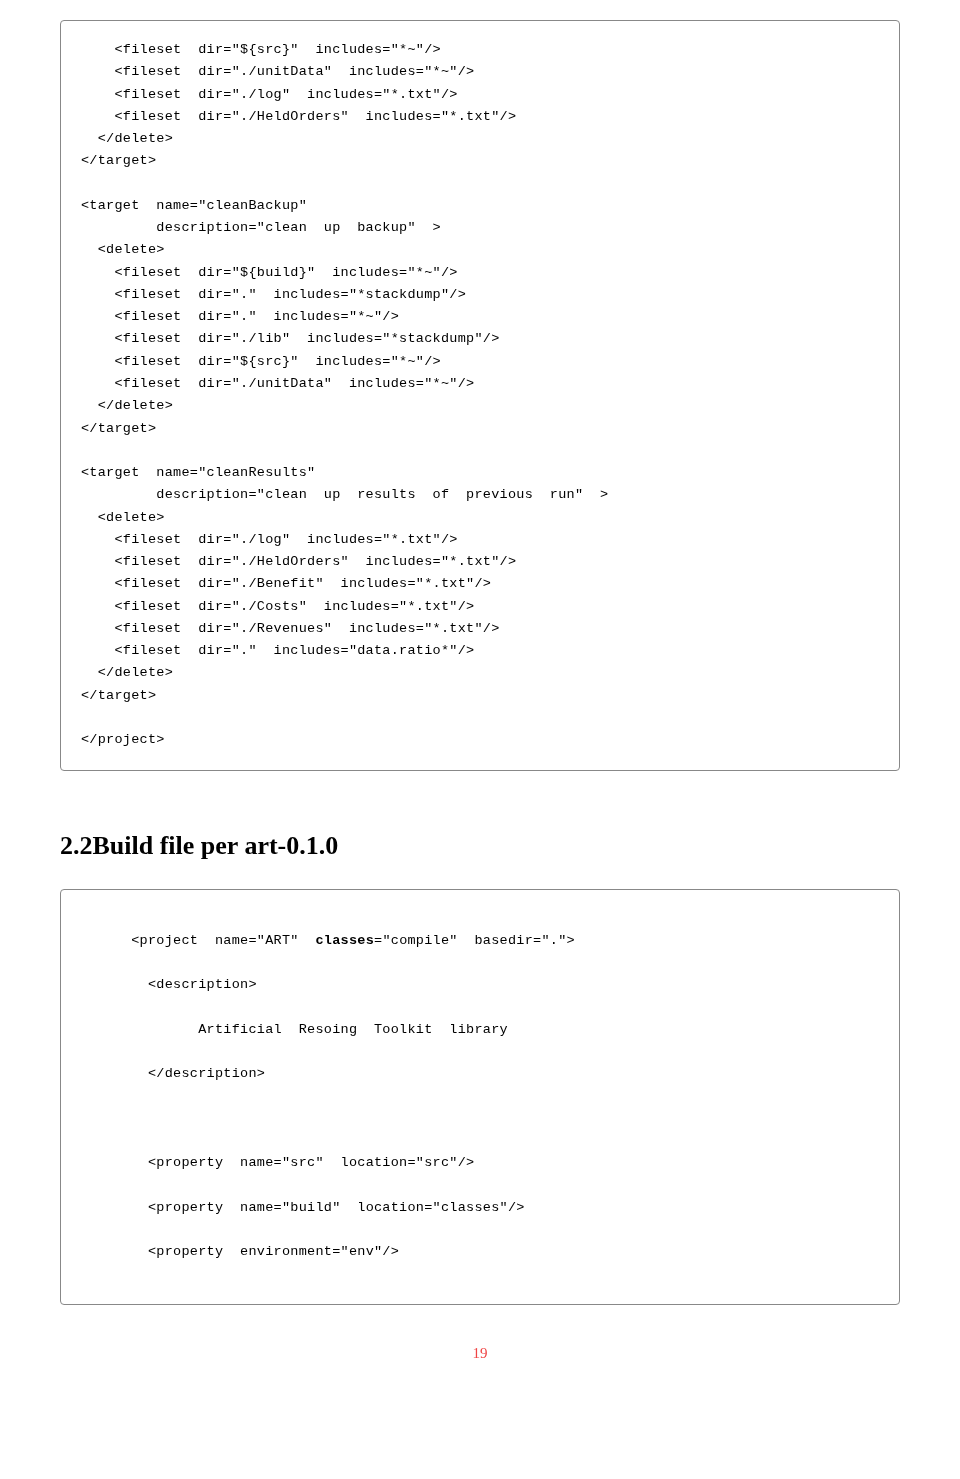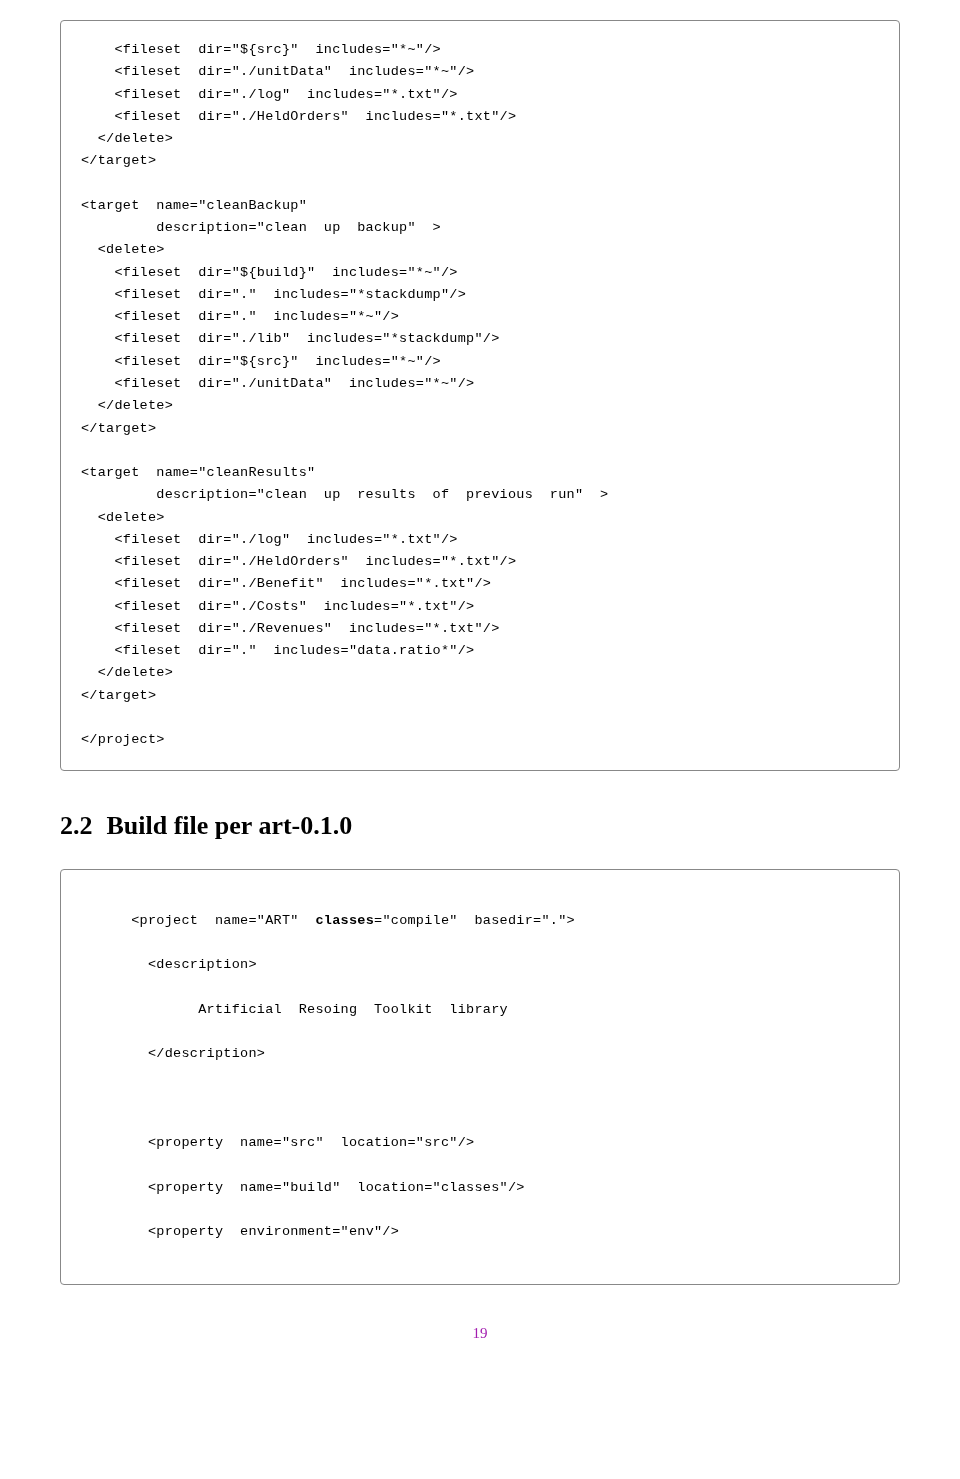--- a/index.html
+++ b/index.html
@@ -40,45 +40,45 @@
       letter-spacing: 0.02em;
     }
 
     .section-heading {
       font-size: 26px;
       font-weight: bold;
       margin-bottom: 28px;
       color: #000000;
       display: flex;
       align-items: baseline;
-      gap: 14px;
     }
 
     .section-number {
       font-size: 26px;
       font-weight: bold;
     }
 
     .section-title {
       font-size: 26px;
       font-weight: bold;
+      margin-top: 20px;
     }
 
     .code-box2 {
       border: 1px solid #888888;
       border-radius: 4px;
       padding: 18px 20px;
       margin-bottom: 40px;
       background: #ffffff;
     }
 
     .page-number {
       text-align: center;
       font-size: 15px;
-      color: #a21caf;
+      color: #ef4444;
       margin-top: 30px;
       font-family: Georgia, 'Times New Roman', serif;
     }
   </style>
 </head>
 <body>
 
 <div class="page-container">
 
   <div class="code-box">

